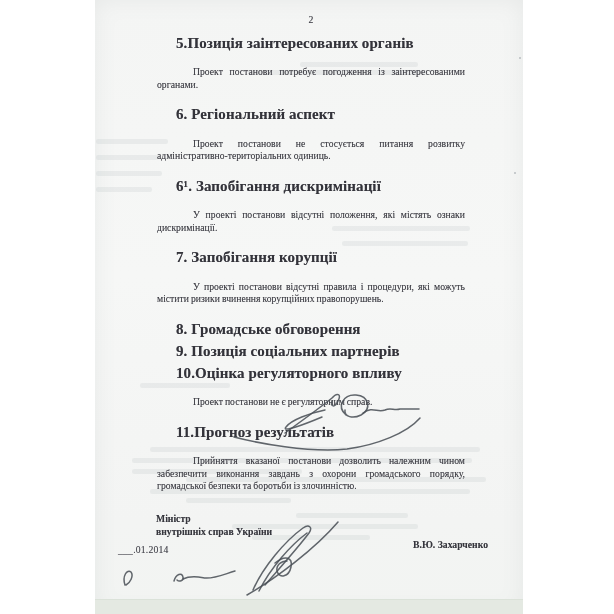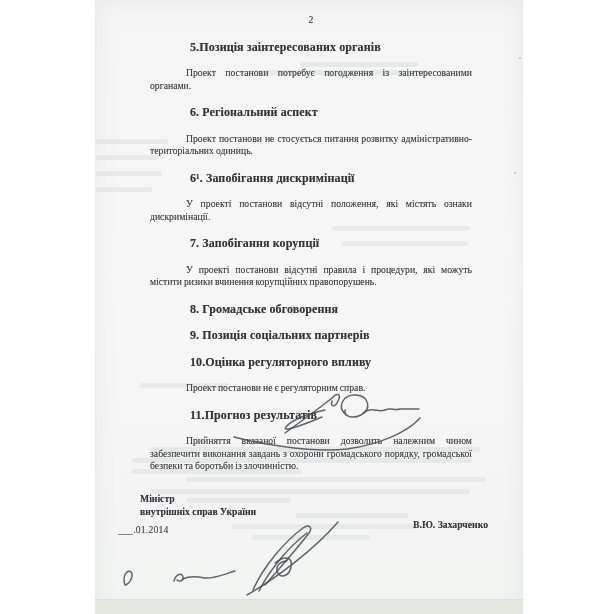--- a/index.html
+++ b/index.html
@@ -20,29 +20,29 @@
   }
   .text-block{
     position:absolute;left:140px;top:0;width:342px;
     padding-top:14px;
     color:#3e3e45;font-size:9.7px;line-height:12.5px;
     text-shadow:0 0 0.4px rgba(62,62,72,0.45);
   }
   .page-number{margin:0 0 10px 0;text-align:center;color:#44444b;}
   .section{margin-top:9.5px;}
   .section h3{
-    margin:14px;font-size:12px;line-height:12.5px;font-weight:bold;
+    margin:0;font-size:15px;line-height:12.5px;font-weight:bold;
     text-indent:36px;color:#33333a;letter-spacing:0.1px;
   }
   .section p{
-    margin:10px;text-indent:36px;text-align:justify;text-align-last:left;
+    margin:17px;text-indent:36px;text-align:justify;text-align-last:left;
     word-spacing:-0.4px;
   }
   .sig-block{
-    position:relative;margin-top:20.5px;
+    position:relative;margin-top:20.5px;margin-left:16px;
     font-weight:bold;color:#36363d;line-height:12.5px;
   }
   .sig-name{position:absolute;right:-6px;top:26px;white-space:nowrap;}
   .date-line{margin:6px 0 4px -22px;color:#4a4a52;letter-spacing:0.2px;}
   .ink{position:absolute;pointer-events:none;}
   .ink path{fill:none;stroke:#4b5158;stroke-width:1.5;stroke-linecap:round;stroke-linejoin:round;opacity:0.88;}
   .ghost{
     position:absolute;height:5px;border-radius:2px;
     background:#95a2a6;opacity:0.13;filter:blur(0.6px);
   }

